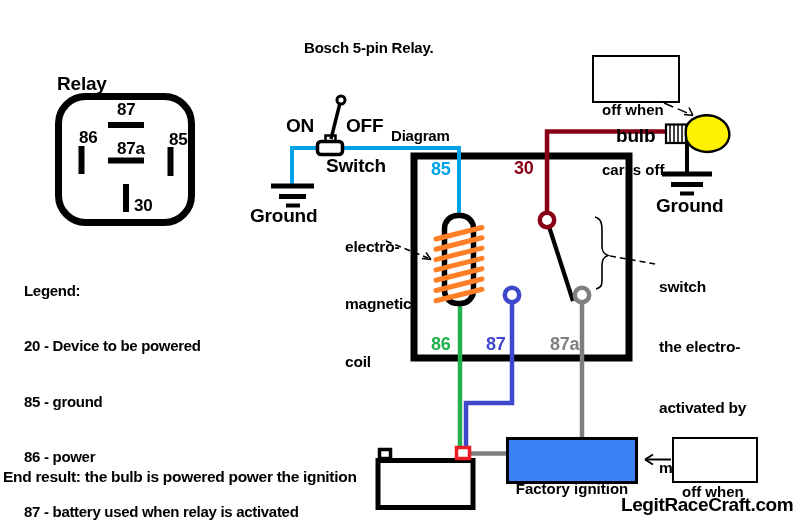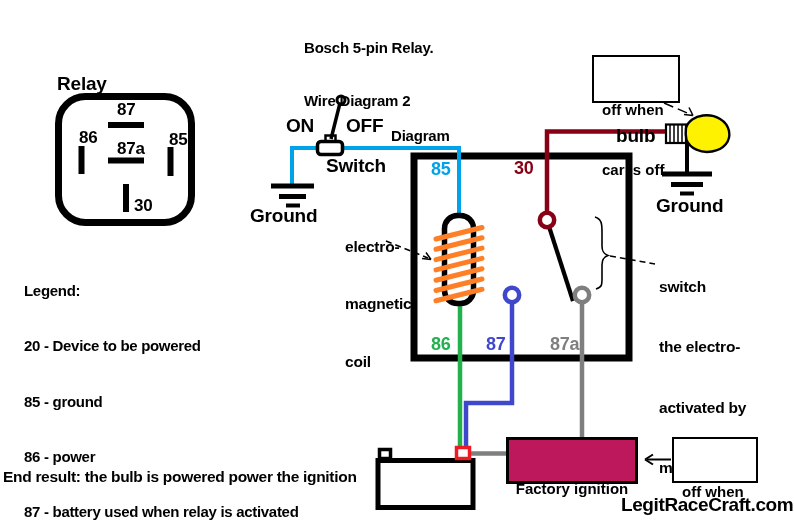--- a/index.html
+++ b/index.html
@@ -11,21 +11,21 @@
   .s16{font-size:19px;}
   .s17{font-size:17px;}
   .pin{font-size:18px;}
   .title-block div{line-height:17.5px;font-size:15px;}
   .legend-block div{line-height:20px;font-size:15px;letter-spacing:-0.3px;}
   .endresult-block div{line-height:20.5px;font-size:15.5px;letter-spacing:-0.3px;}
   .coilnote-block div{line-height:22px;font-size:15.5px;}
   .switchnote-block div{line-height:25px;font-size:15.5px;}
   .callout{position:absolute;background:#fff;border:2px solid #000;font-size:15px;
            line-height:20px;padding:3px 0 0 8px;white-space:pre;}
-  .factory{position:absolute;background:#be185d;border:3px solid #000;font-size:15px;
+  .factory{position:absolute;background:#3b82f6;border:3px solid #000;font-size:15px;
            line-height:19px;padding-top:1px;text-align:center;white-space:pre;}
   .brand{font-size:19px;letter-spacing:-0.4px;}
   .c85{color:#00A2E8;} .c30{color:#880015;} .c86{color:#22B14C;}
   .c87{color:#3F48CC;} .c87a{color:#7F7F7F;}
 </style>
 </head>
 <body>
 
 <div id="canvas">
 
@@ -133,21 +133,20 @@
     </g>
     <g stroke="#000">
       <line x1="662" y1="174" x2="712" y2="174" stroke-width="5"></line>
       <line x1="671" y1="184.5" x2="703" y2="184.5" stroke-width="5"></line>
       <line x1="680" y1="193.5" x2="694" y2="193.5" stroke-width="4"></line>
     </g>
   </svg>
 
   <div class="lbl title-block" style="left:304px;top:4px;">
     <div>Bosch 5-pin Relay.</div>
-    <div>Wire Diagram 2</div>
   </div>
 
   <div class="lbl s16" style="left:57px;top:74px;">Relay</div>
   <div class="lbl s17" style="left:117px;top:101px;">87</div>
   <div class="lbl s17" style="left:79px;top:129px;">86</div>
   <div class="lbl s17" style="left:169px;top:131px;">85</div>
   <div class="lbl s17" style="left:117px;top:140px;">87a</div>
   <div class="lbl s17" style="left:134px;top:197px;">30</div>
 
   <div class="lbl legend-block" style="left:24px;top:246px;">

